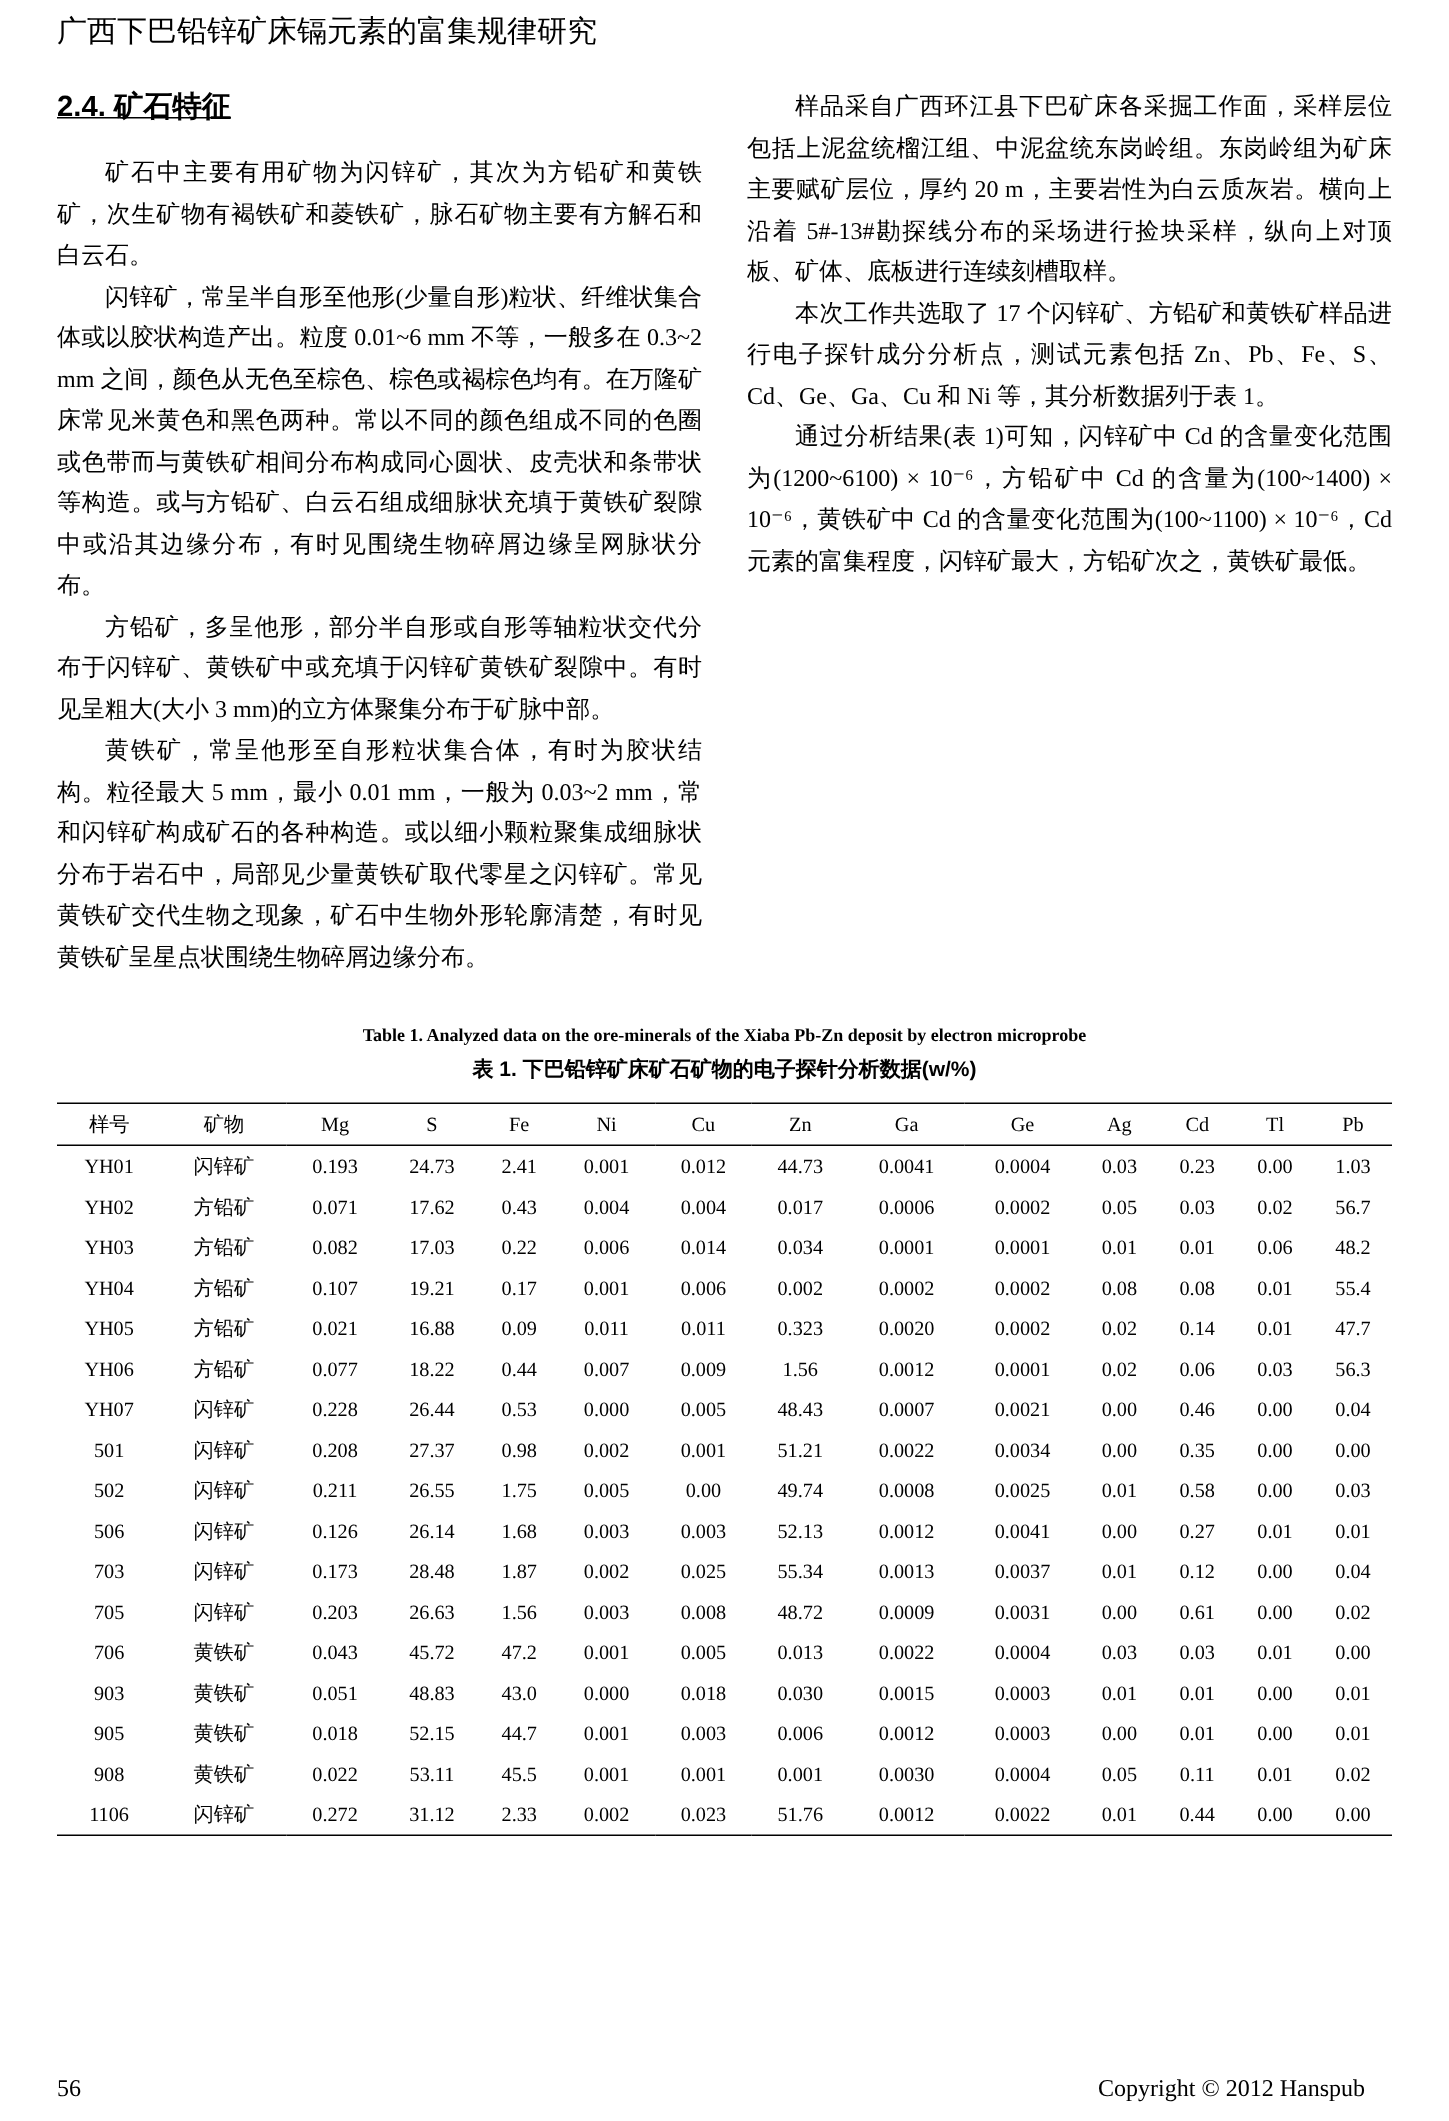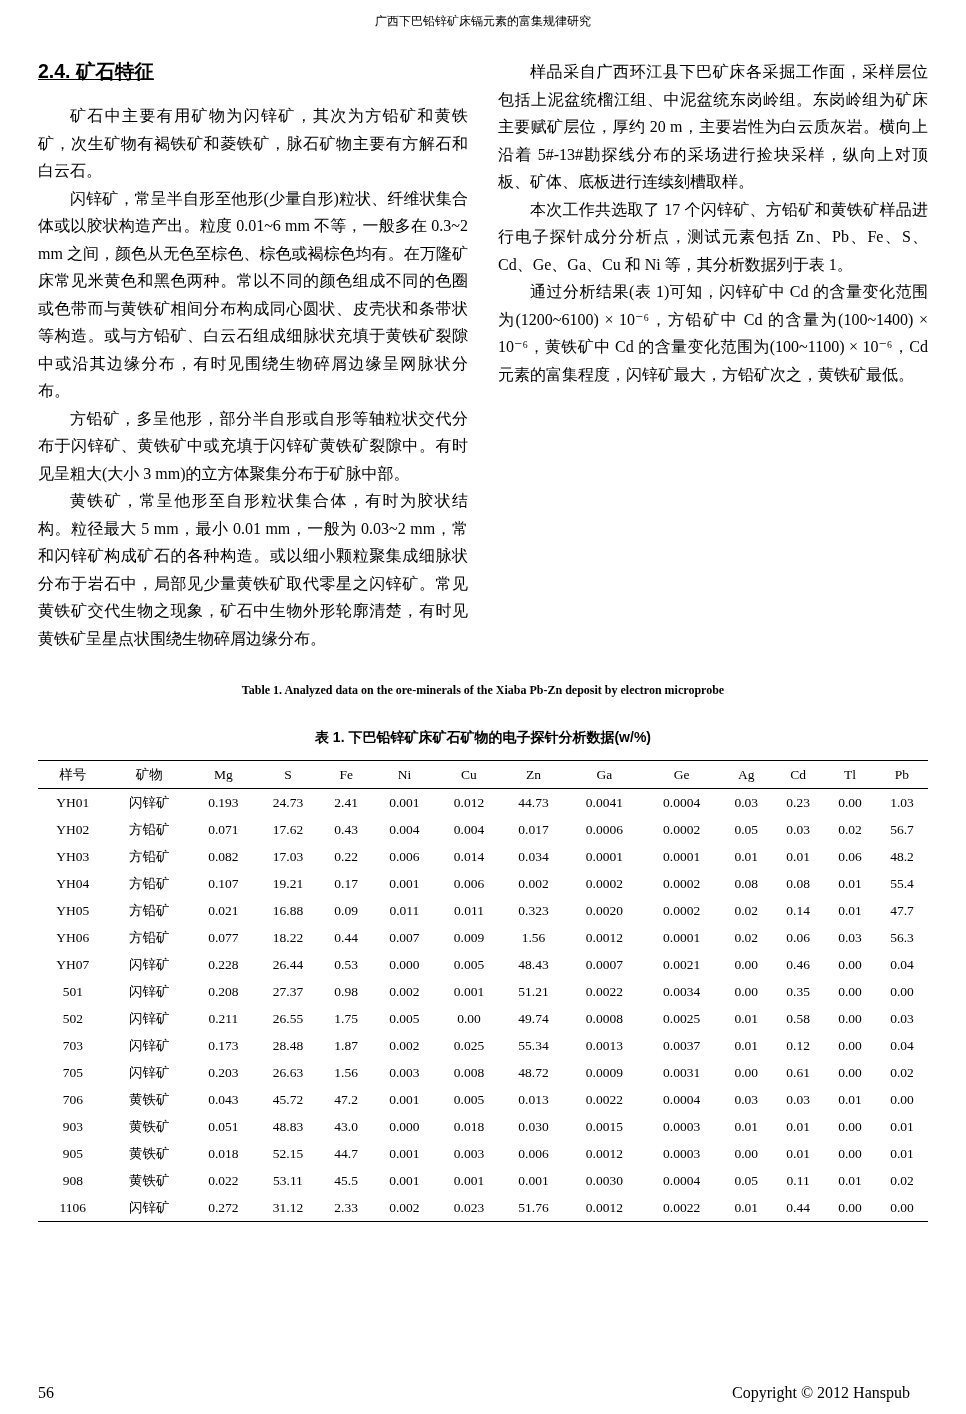--- a/index.html
+++ b/index.html
@@ -10,22 +10,21 @@
   }
   .page {
     position: relative;
     width: 966px; height: 1414px;
     box-sizing: border-box;
     padding: 10px 38px 0 38px;
     overflow: hidden;
     background: #ffffff;
   }
   .running-head {
-    text-align: center;
-    font-size: 12px;
+    font-size: 20px;
     line-height: 22px;
   }
   .columns {
     display: flex;
     gap: 30px;
     margin-top: 26px;
   }
   .col { width: calc(50% - 15px); }
   h2.section-heading {
     font-family: "Liberation Sans", "DejaVu Sans", sans-serif;
@@ -48,21 +47,20 @@
     font-weight: bold;
     font-size: 12px;
     line-height: 21px;
   }
   .caption-zh {
     text-align: center;
     font-weight: bold;
     font-family: "Liberation Sans", "DejaVu Sans", sans-serif;
     font-size: 14px;
     line-height: 22px;
-    margin-top: 25px;
   }
   table.data-table {
     width: 100%;
     border-collapse: collapse;
     margin-top: 12px;
     font-size: 13.5px;
     border-top: 1.5px solid #000;
     border-bottom: 1.5px solid #000;
   }
   table.data-table thead tr { border-bottom: 1px solid #000; }
@@ -267,20 +265,36 @@
             <td>0.00</td>
             <td>49.74</td>
             <td>0.0008</td>
             <td>0.0025</td>
             <td>0.01</td>
             <td>0.58</td>
             <td>0.00</td>
             <td>0.03</td>
           </tr>
           <tr>
+            <td>506</td>
+            <td>闪锌矿</td>
+            <td>0.126</td>
+            <td>26.14</td>
+            <td>1.68</td>
+            <td>0.003</td>
+            <td>0.003</td>
+            <td>52.13</td>
+            <td>0.0012</td>
+            <td>0.0041</td>
+            <td>0.00</td>
+            <td>0.27</td>
+            <td>0.01</td>
+            <td>0.01</td>
+          </tr>
+          <tr>
             <td>703</td>
             <td>闪锌矿</td>
             <td>0.173</td>
             <td>28.48</td>
             <td>1.87</td>
             <td>0.002</td>
             <td>0.025</td>
             <td>55.34</td>
             <td>0.0013</td>
             <td>0.0037</td>

